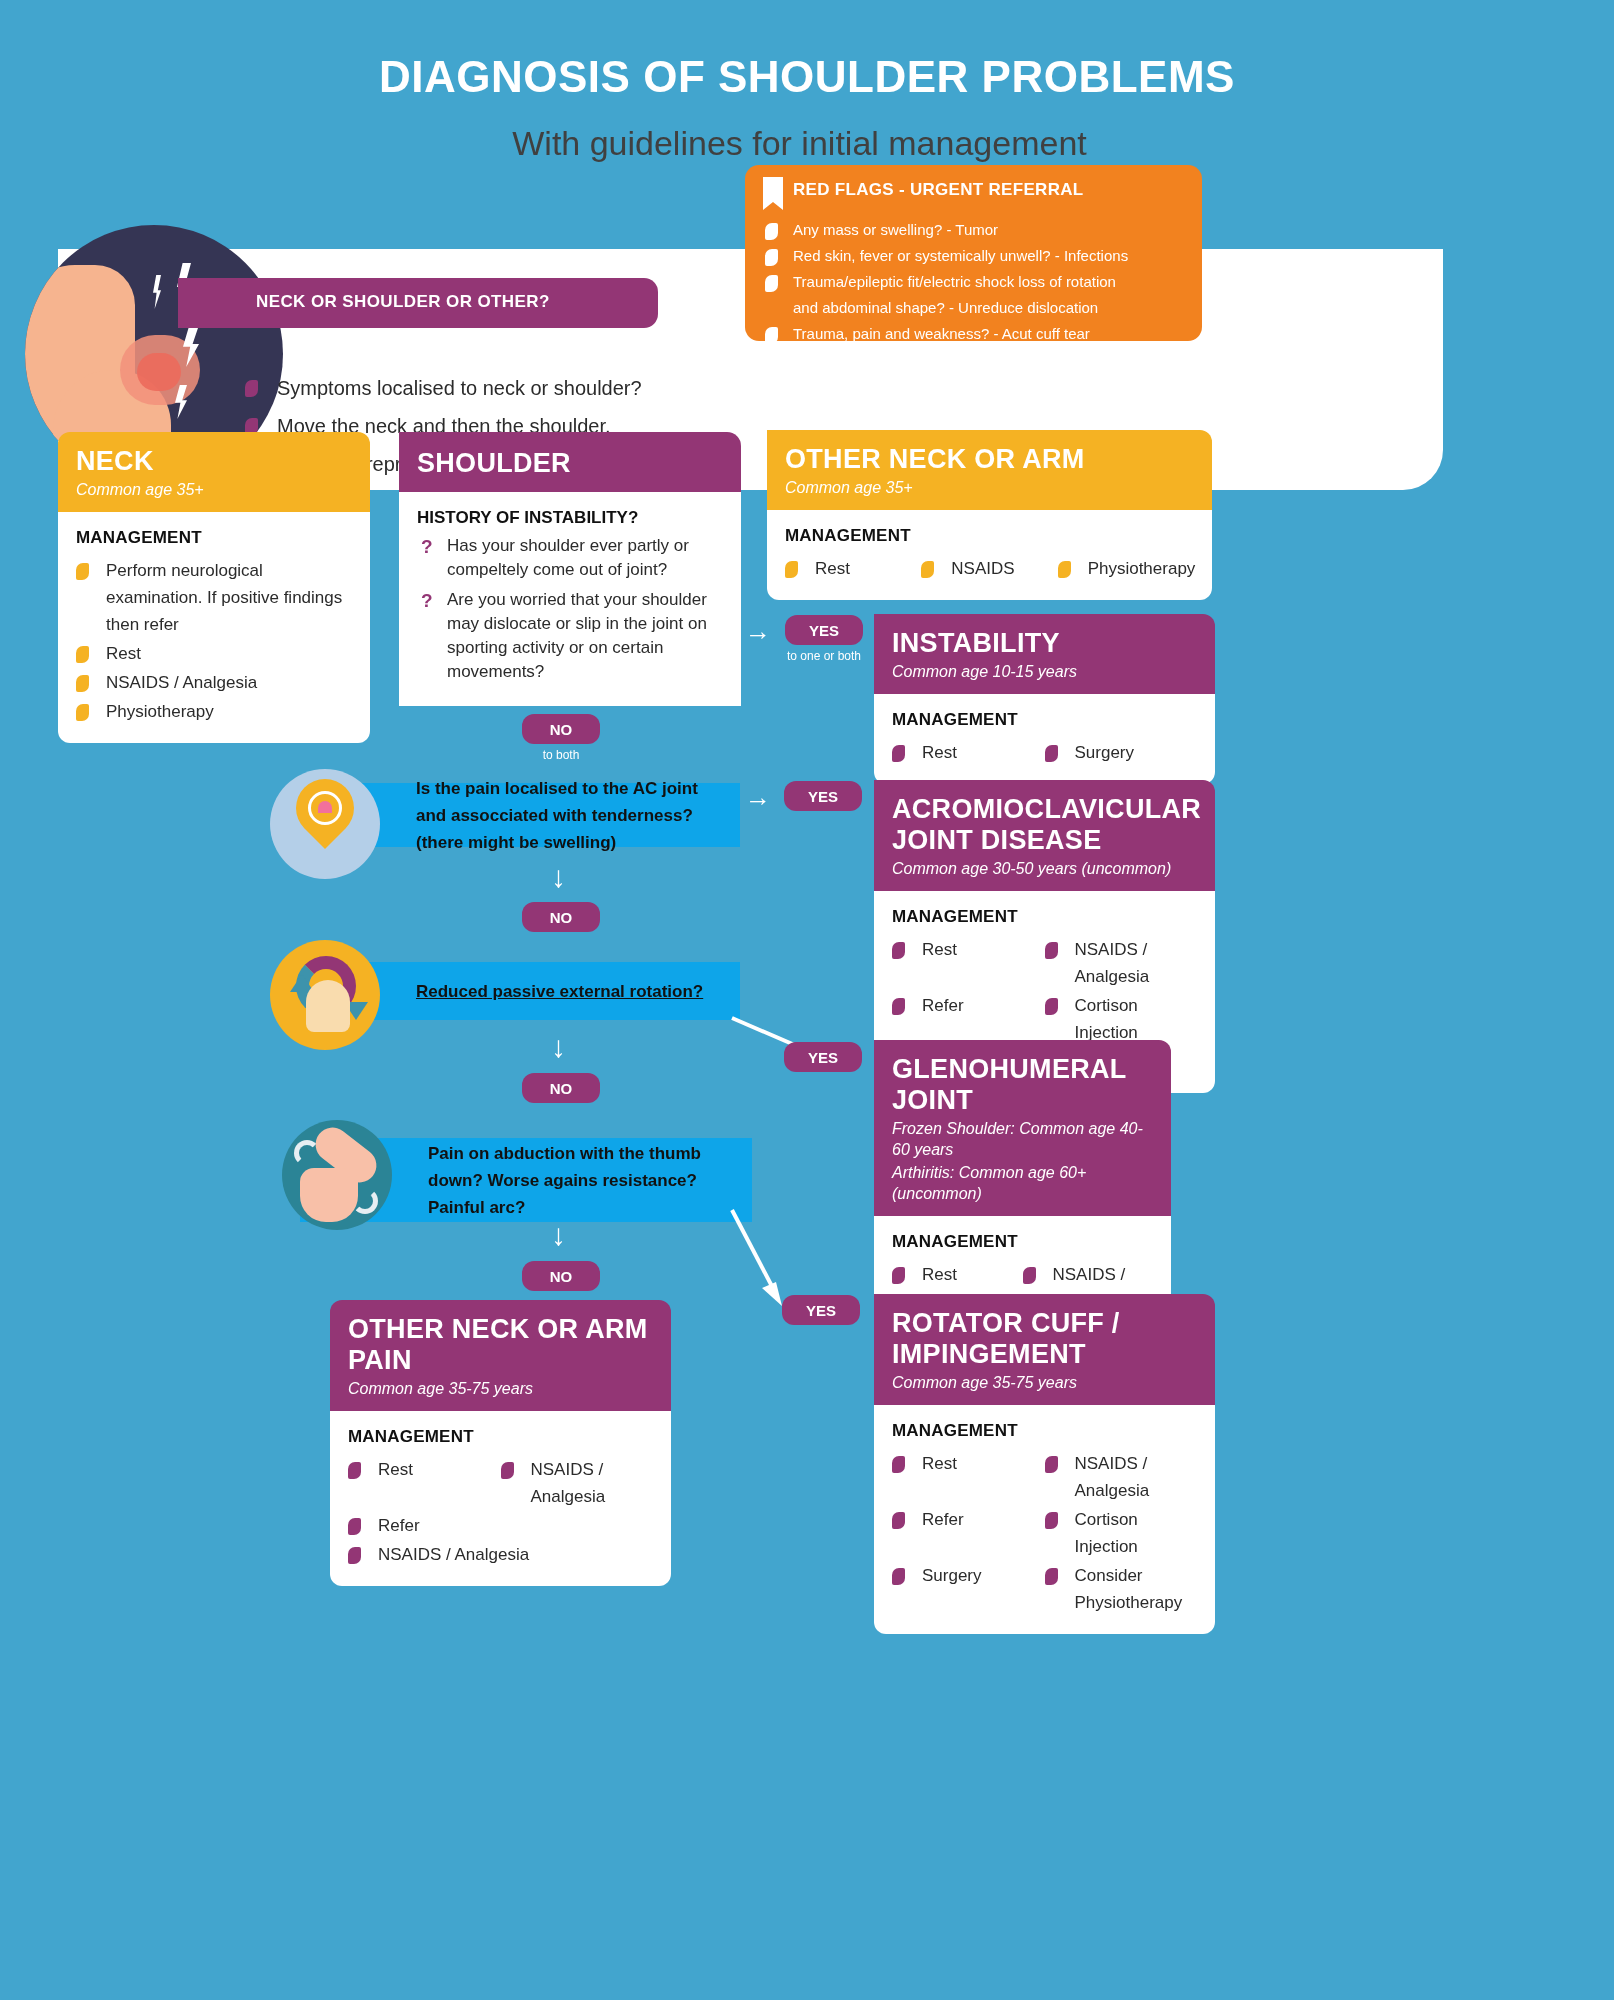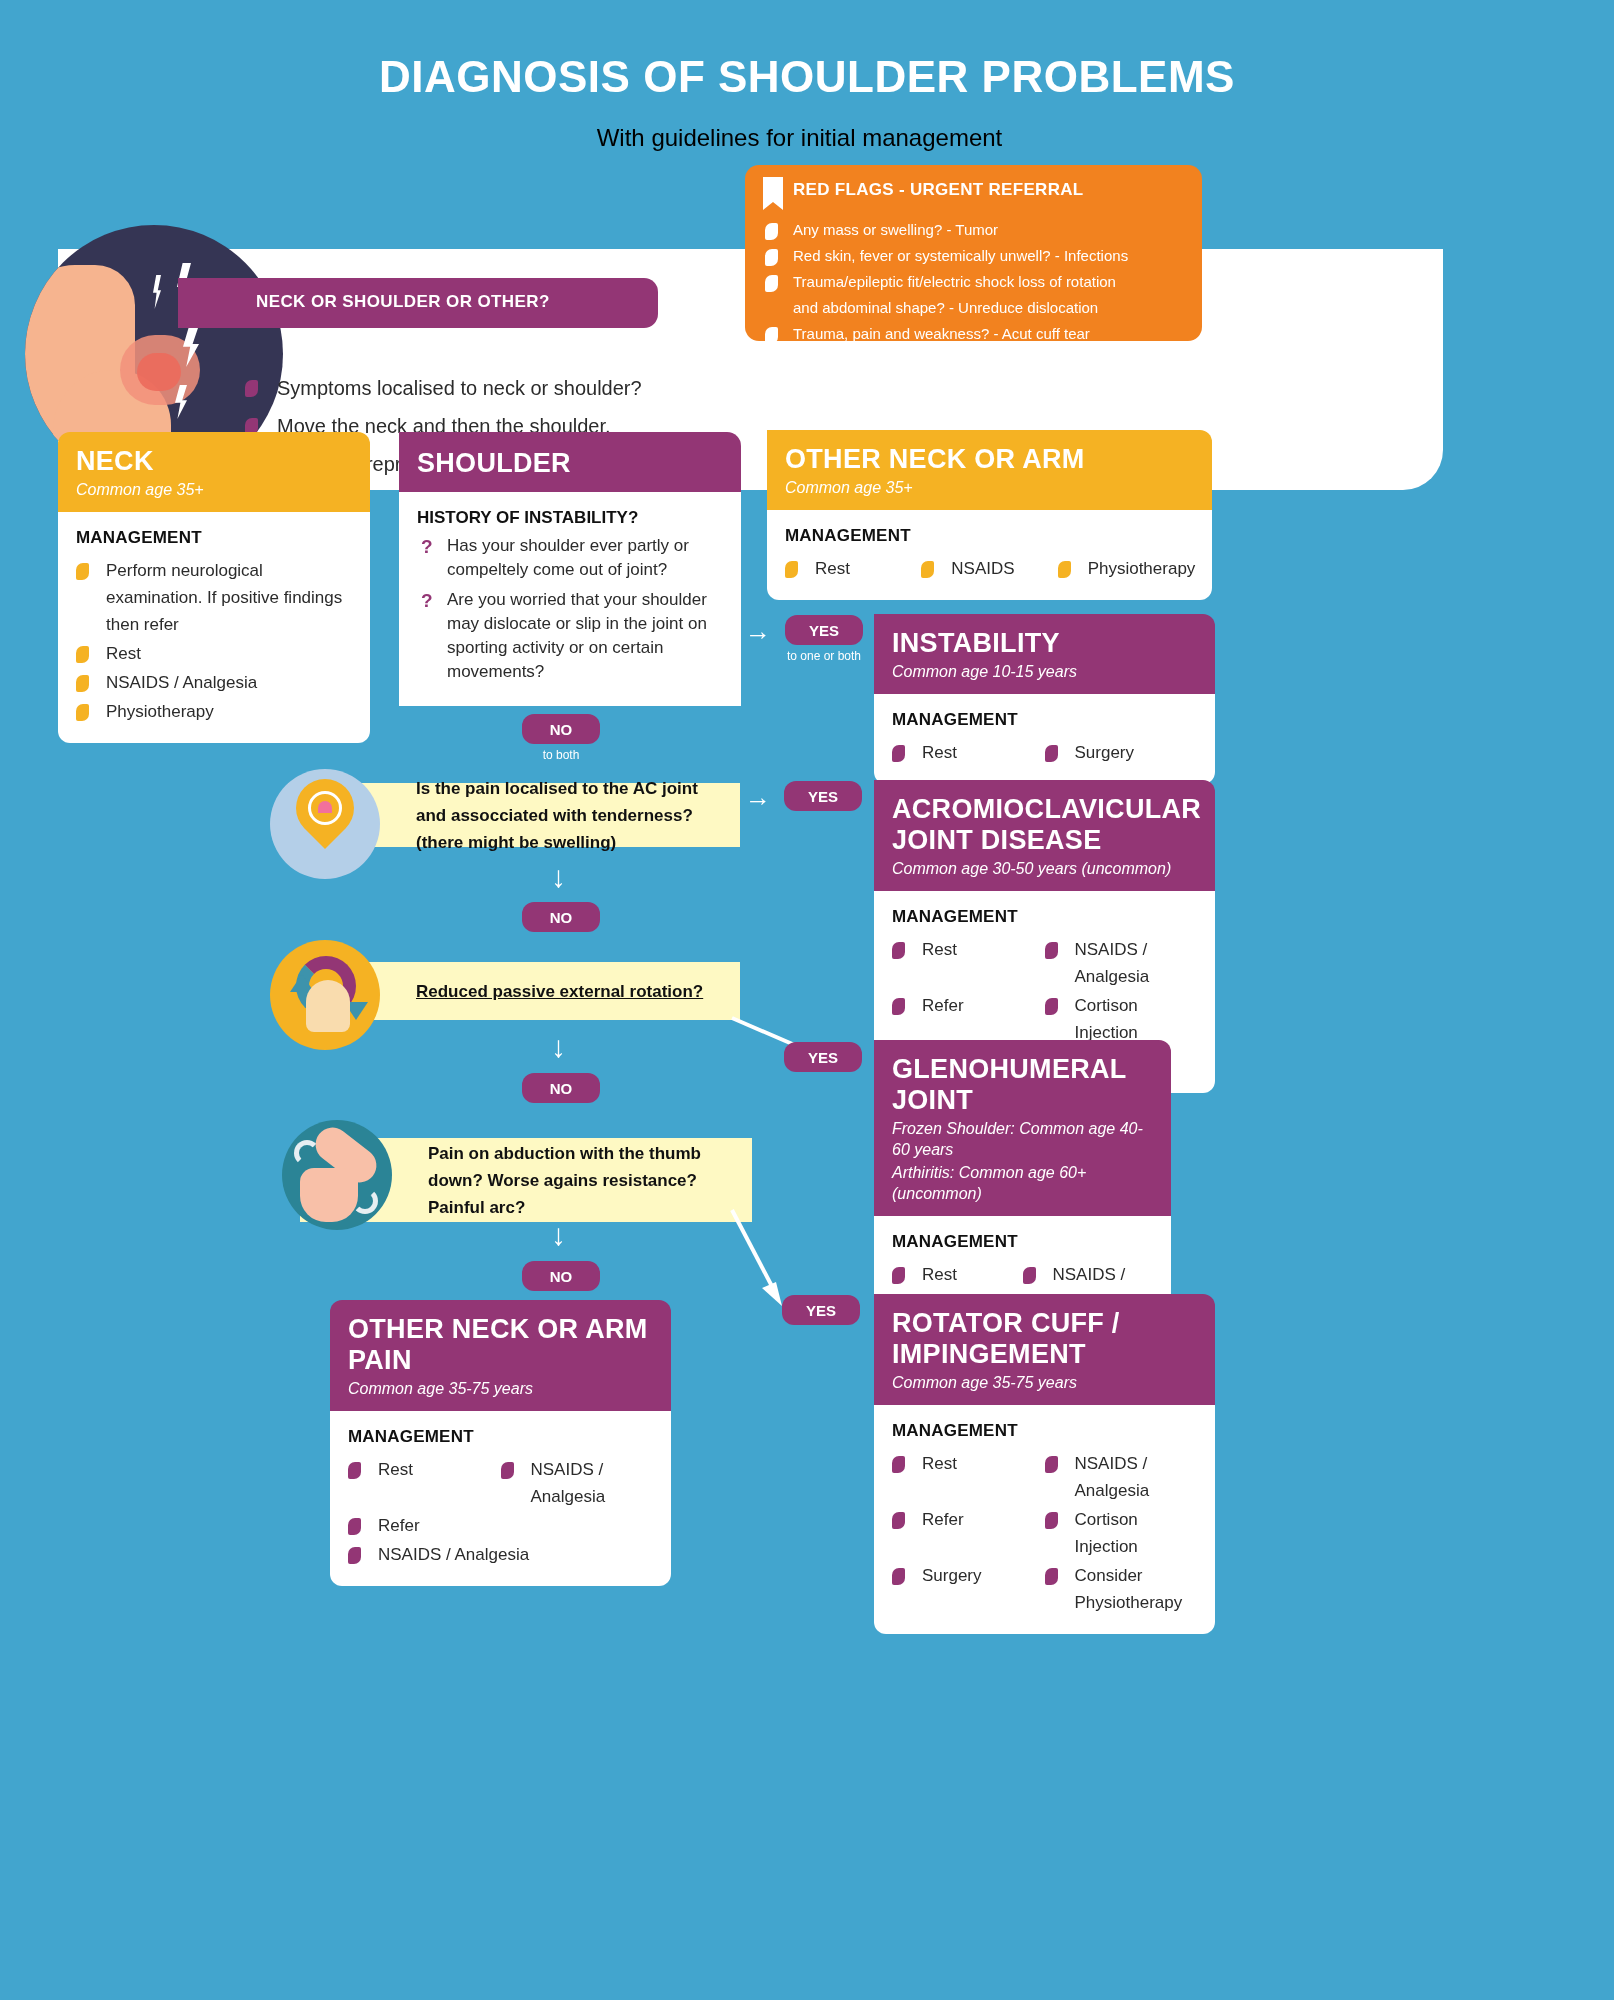--- a/index.html
+++ b/index.html
@@ -7,21 +7,21 @@
   body{
     width:1614px; height:2000px; position:relative; overflow:hidden;
     font-family:"Liberation Sans", sans-serif; color:#231f20;
   }
   .abs{ position:absolute; }
 
   
   #page-title{ top:52px; left:0; width:1614px; text-align:center;
     font-size:44px; font-weight:bold; color:#ffffff; letter-spacing:.5px; }
   #page-subtitle{ top:124px; left:0; width:1599px; text-align:center;
-    font-size:24px; color:#000000; font-weight:400; }
+    font-size:34px; color:#404040; font-weight:400; }
 
   
   #top-panel{ top:249px; left:58px; width:1385px; height:241px;
     background:#ffffff; border-radius:0 0 40px 40px; }
 
   
   #photo-circle{ top:225px; left:25px; width:258px; height:258px; border-radius:50%;
      background:#353554; overflow:hidden; }
   .skin-a{ position:absolute; background:#f6b48f; }
   .bolt{ position:absolute; background:#ffffff; }
@@ -101,21 +101,21 @@
 
   #card-rotator{ top:1294px; left:874px; width:341px; }
   #card-rotator .card-head{ border-radius:0 12px 0 0; }
   #card-rotator .card-body{ border-radius:0 0 12px 12px; }
 
   #card-onap{ top:1300px; left:330px; width:341px; }
   #card-onap .card-head{ border-radius:12px 12px 0 0; }
   #card-onap .card-body{ border-radius:0 0 12px 12px; }
 
   
-  .qrow{ position:absolute; background:#fef9c3; display:flex; align-items:center;
+  .qrow{ position:absolute; background:#0ea5e9; display:flex; align-items:center;
     padding:0 18px 0 128px; font-size:17px; font-weight:bold; line-height:27px; color:#111; }
   .qicon{ position:absolute; left:-40px; top:-28px; width:170px; height:125px; }
 
   #q-ac{ top:783px; left:288px; width:452px; height:64px; }
   #q-rot{ top:962px; left:288px; width:452px; height:58px;text-decoration:underline; }
   #q-abd{ top:1138px; left:300px; width:452px; height:84px; }
 
   .icon-circle{ position:absolute; border-radius:50%; }
 
   

